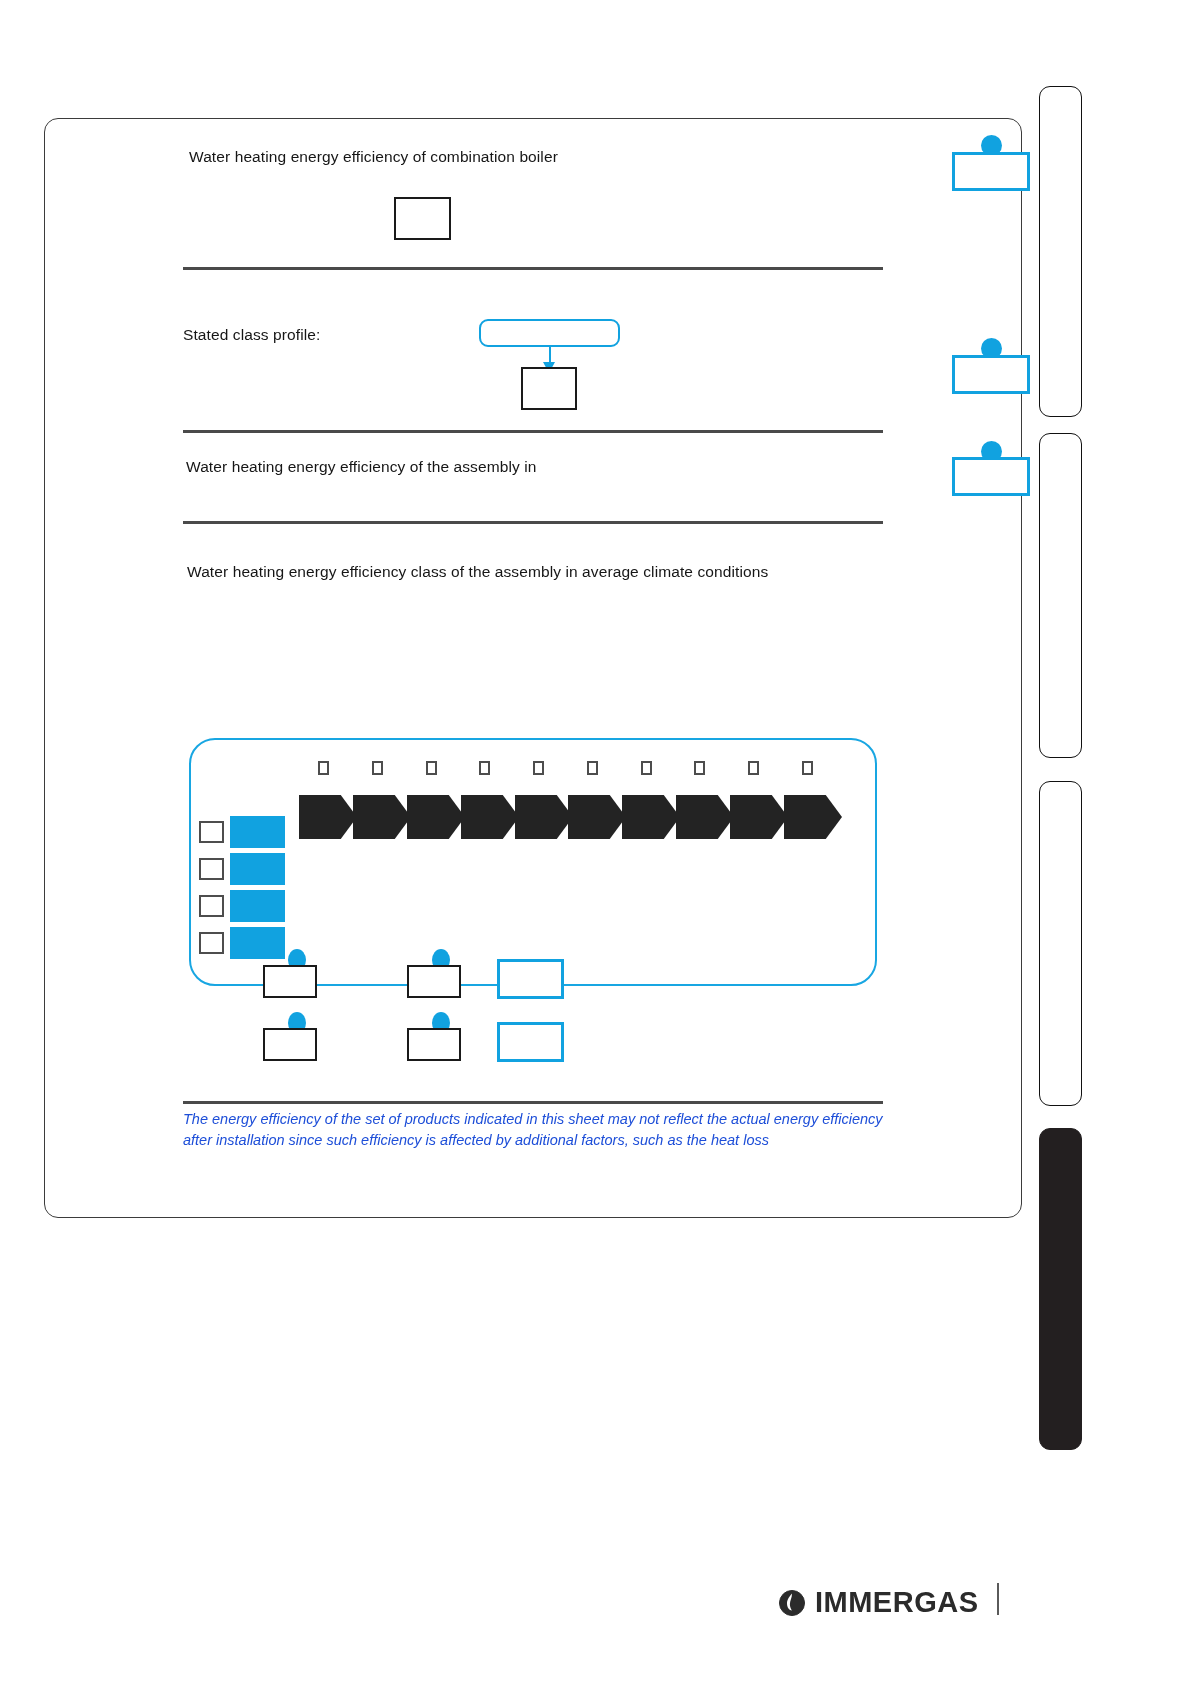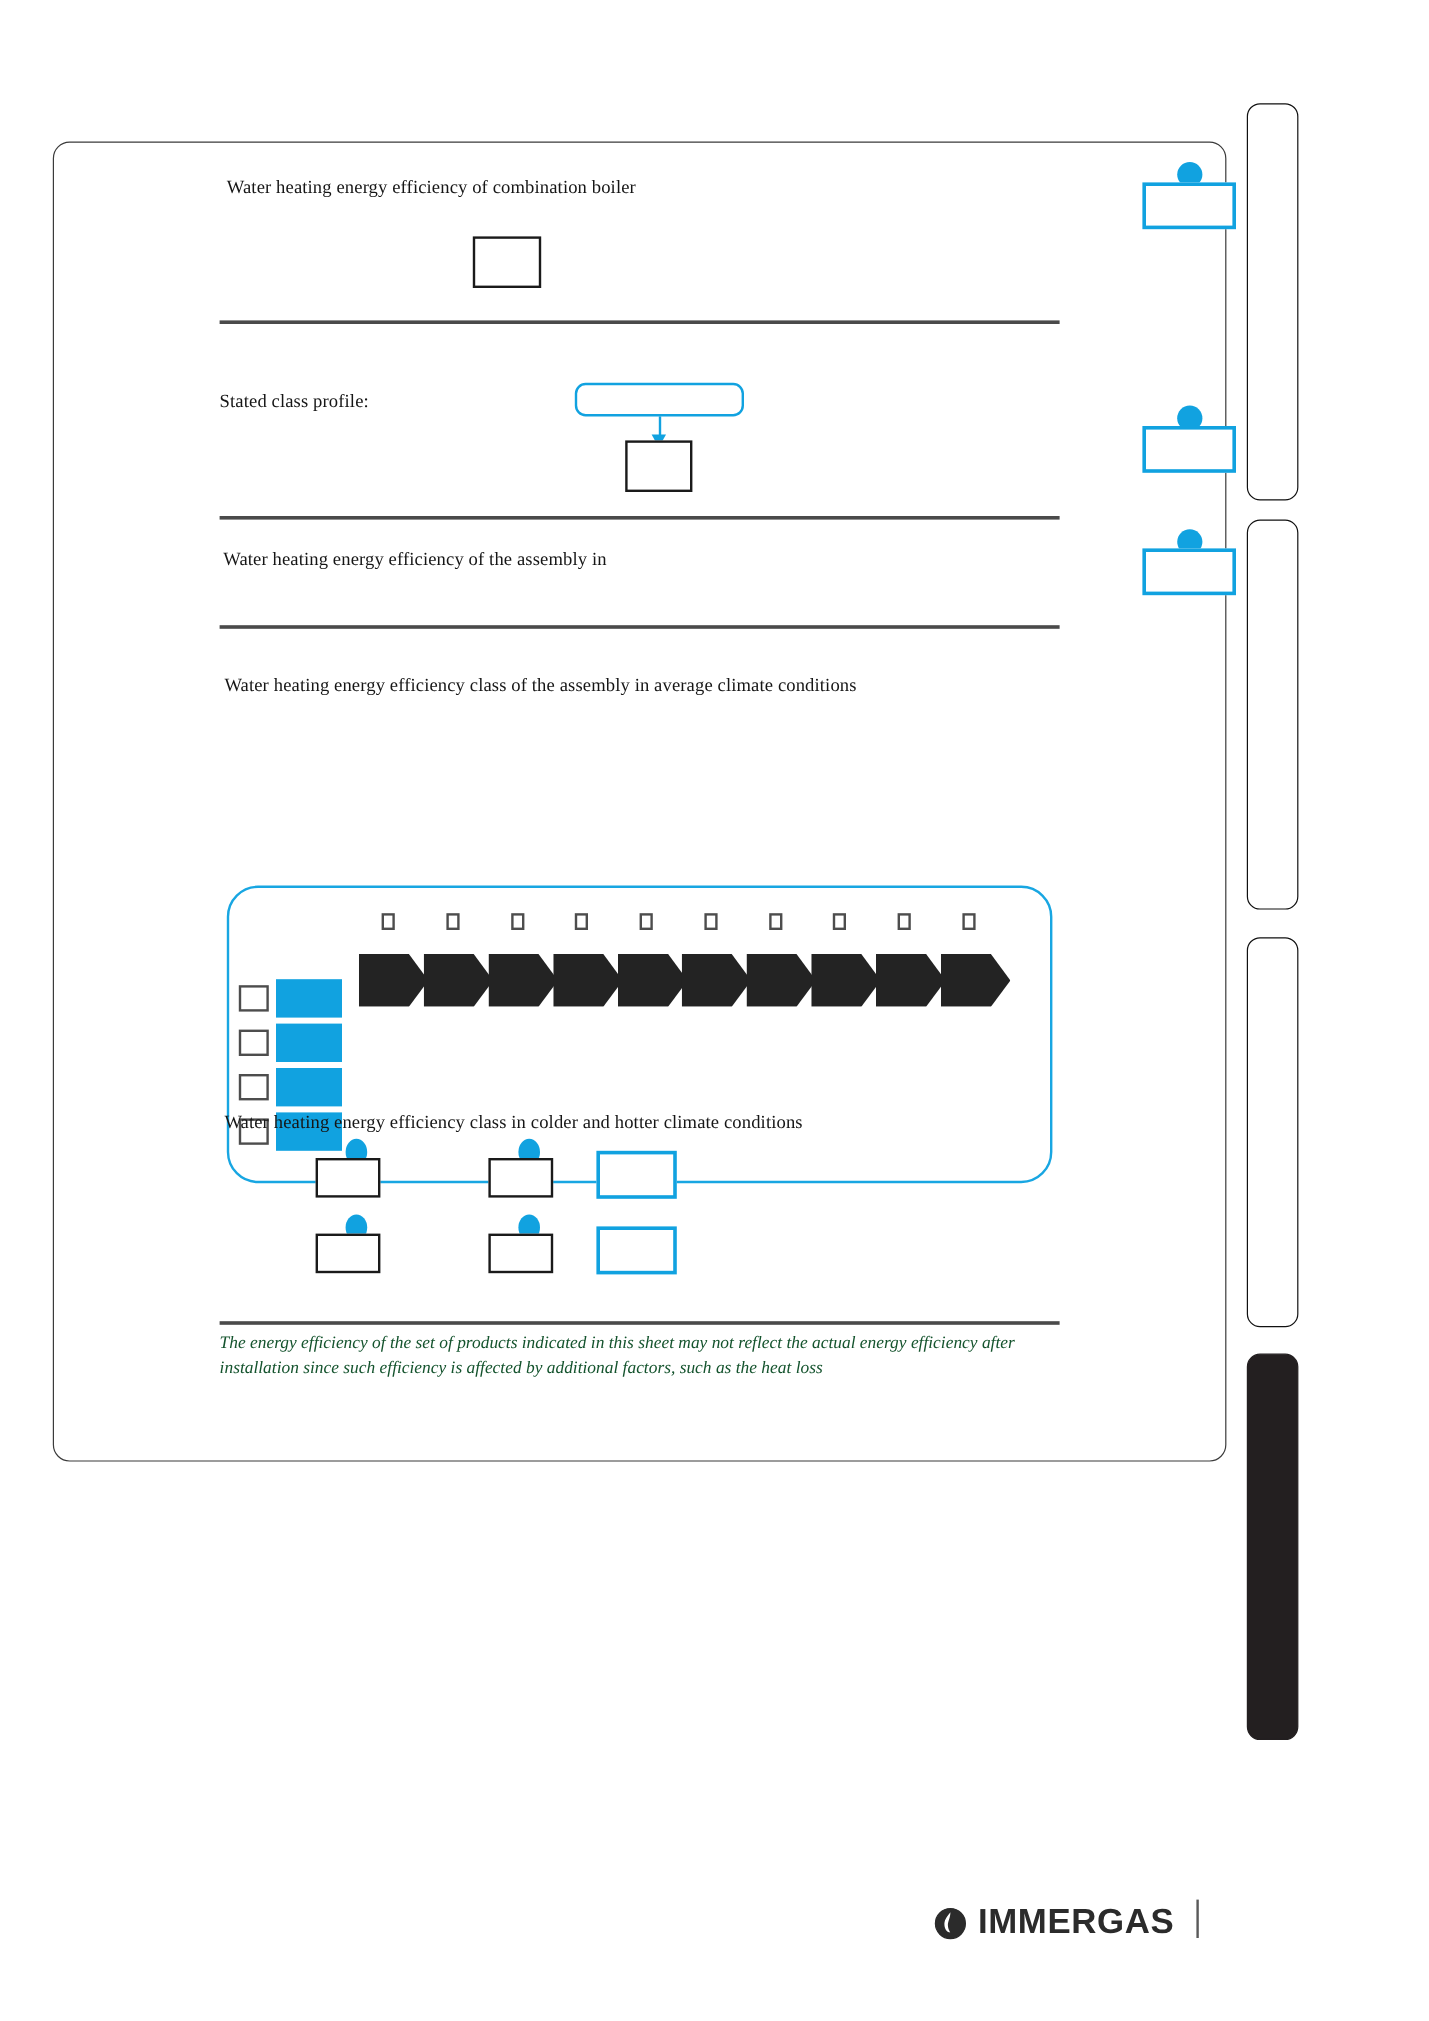--- a/index.html
+++ b/index.html
@@ -46,21 +46,20 @@
   .sheet {
     position: absolute;
     left: 44px;
     top: 118px;
     width: 978px;
     height: 1100px;
     border: 1.3px solid #3b3b3b;
     border-radius: 14px;
     box-sizing: border-box;
     background: #ffffff;
-    font-family: Liberation Serif, serif;
   }
 
   .inner {
     position: absolute;
     left: 138px;
     top: 0;
     width: 700px;
     height: 100%;
   }
 
@@ -169,21 +168,21 @@
 
   
   .footnote {
     position: absolute;
     left: 0;
     top: 1100px;
     width: 700px;
     font-size: 14.5px;
     line-height: 1.45;
     font-style: italic;
-    color: #14532d;
+    color: #1d4ed8;
   }
 
   
   .logo-wrap {
     position: absolute;
     left: 778px;
     top: 1586px;
     display: flex;
     align-items: center;
     gap: 9px;
@@ -280,21 +279,20 @@
       <div class="legend-check" style="top:118px;"></div>
       <div class="legend-bar" style="top:113px;"></div>
 
       <div class="legend-check" style="top:155px;"></div>
       <div class="legend-bar" style="top:150px;"></div>
 
       <div class="legend-check" style="top:192px;"></div>
       <div class="legend-bar" style="top:187px;"></div>
     </div>
 
-    <div class="label" style="left:4px; top:808px;">Water heating energy efficiency class in colder and hotter climate conditions</div>
 
     <div class="dot-blue" style="left:105px; top:830px; width:18px; height:22px; border-radius:50%;"></div>
     <div class="box-black" style="left:80px; top:846px; width:54px; height:33px;"></div>
 
     <div class="dot-blue" style="left:249px; top:830px; width:18px; height:22px; border-radius:50%;"></div>
     <div class="box-black" style="left:224px; top:846px; width:54px; height:33px;"></div>
 
     <div class="box-blue" style="left:314px; top:840px; width:67px; height:40px;"></div>
 
     <div class="dot-blue" style="left:105px; top:893px; width:18px; height:22px; border-radius:50%;"></div>

